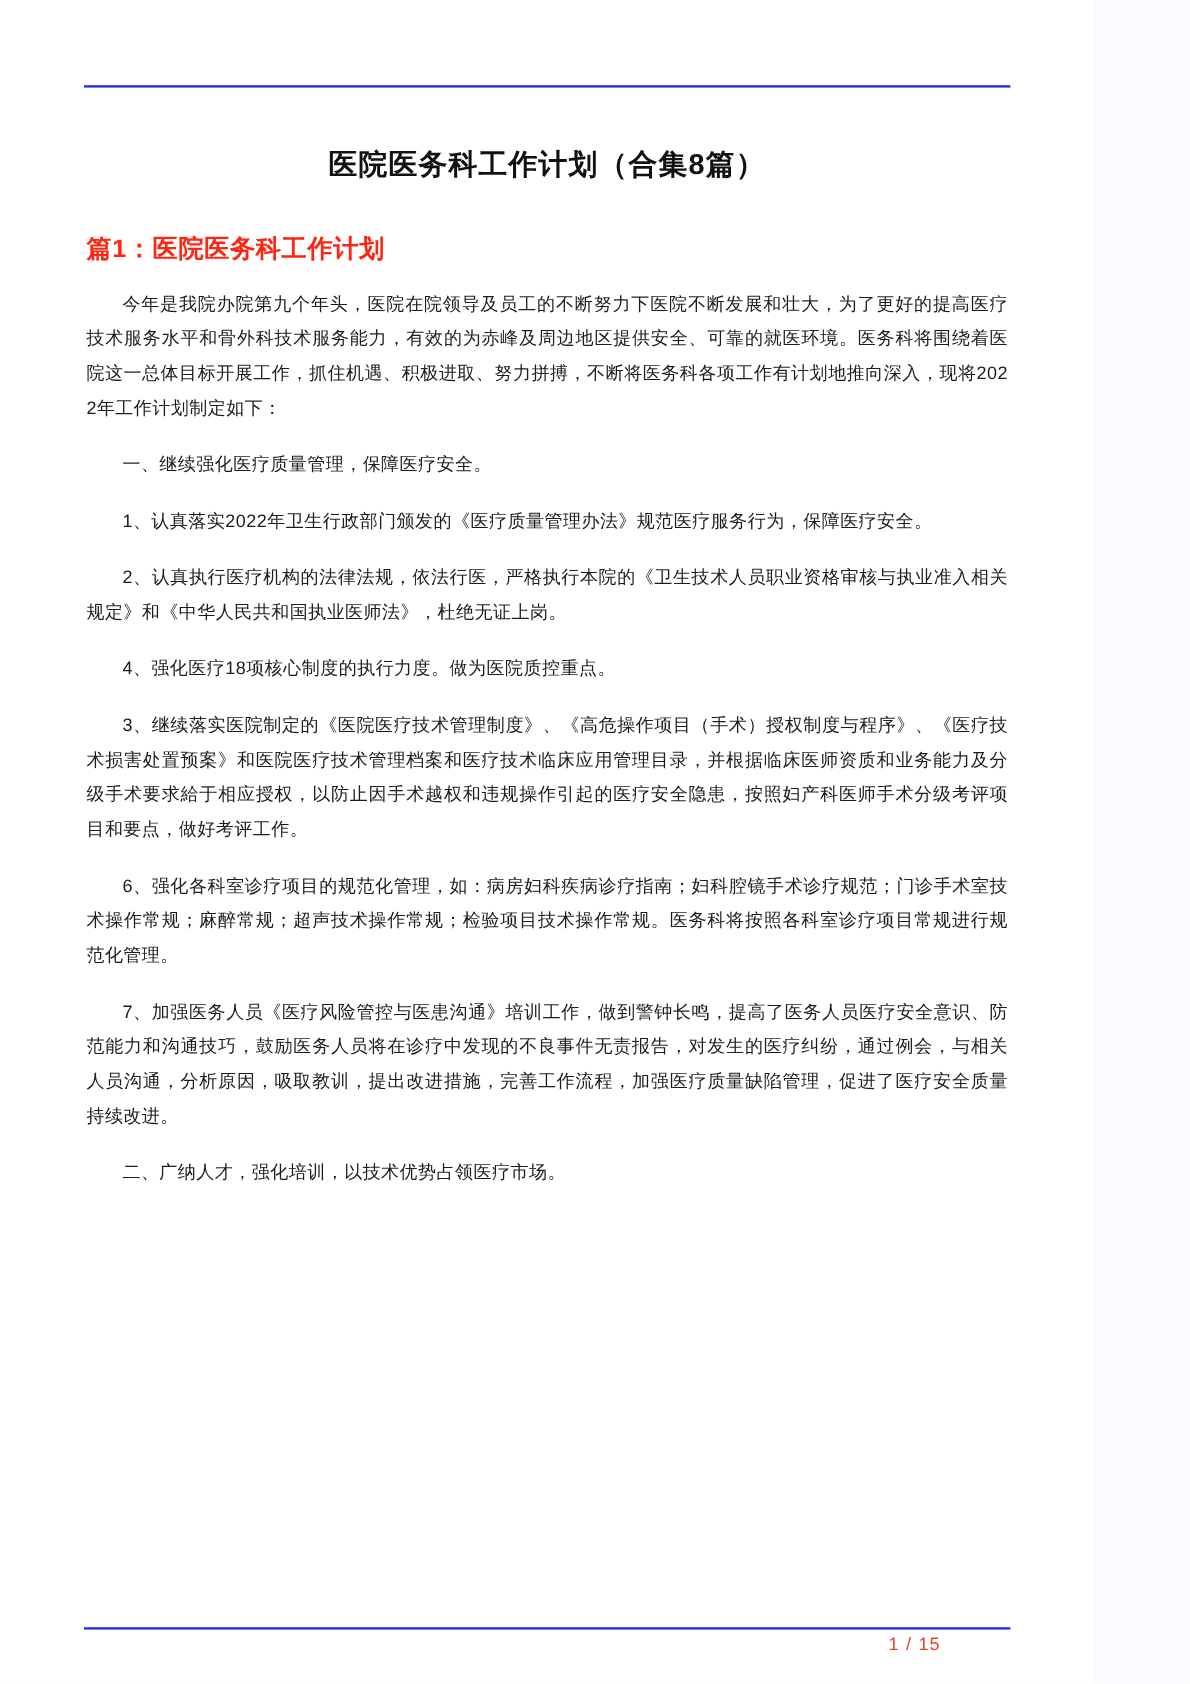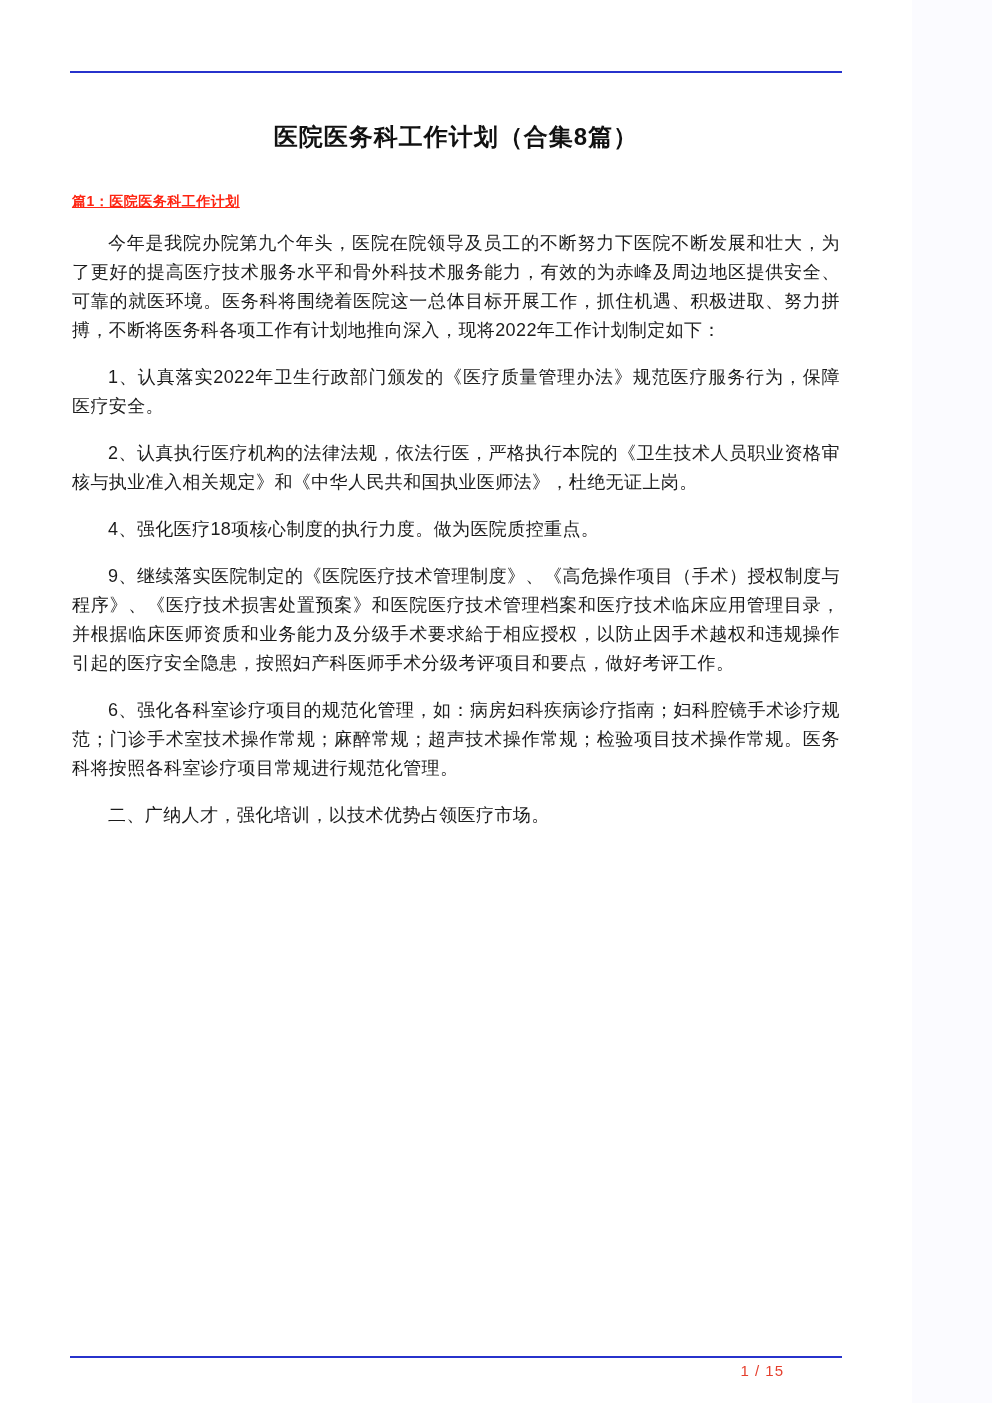--- a/index.html
+++ b/index.html
@@ -55,34 +55,33 @@
   .doc-title{
     margin:48px 0 0 0;
     text-align:center;
     font-size:24px;
     font-weight:bold;
     color:#111111;
     letter-spacing:1px;
   }
   .section-heading{
     margin:40px 0 0 0;
-    font-size:14px;
+    font-size:21px;
     font-weight:bold;
     color:var(--heading-red);
     letter-spacing:0.5px;
-    text-decoration:underline;
   }
   .body-text{
     margin-top:14px;
   }
   .body-text p{
     margin:0;
     padding:0;
     margin-top:18px;
-    font-size:18px;
+    font-size:15px;
     line-height:29px;
     color:var(--text-color);
     text-indent:2em;
     text-align:justify;
     letter-spacing:0.4px;
     word-break:break-all;
   }
 </style>
 </head>
 <body>
@@ -92,25 +91,27 @@
   <div class="header-rule"></div>
 
   <div class="content">
 
     <h1 class="doc-title">医院医务科工作计划（合集8篇）</h1>
 
     <h2 class="section-heading">篇1：医院医务科工作计划</h2>
 
     <div class="body-text">
       <p>今年是我院办院第九个年头，医院在院领导及员工的不断努力下医院不断发展和壮大，为了更好的提高医疗技术服务水平和骨外科技术服务能力，有效的为赤峰及周边地区提供安全、可靠的就医环境。医务科将围绕着医院这一总体目标开展工作，抓住机遇、积极进取、努力拼搏，不断将医务科各项工作有计划地推向深入，现将2022年工作计划制定如下：</p>
+      <p>一、继续强化医疗质量管理，保障医疗安全。</p>
       <p>1、认真落实2022年卫生行政部门颁发的《医疗质量管理办法》规范医疗服务行为，保障医疗安全。</p>
       <p>2、认真执行医疗机构的法律法规，依法行医，严格执行本院的《卫生技术人员职业资格审核与执业准入相关规定》和《中华人民共和国执业医师法》，杜绝无证上岗。</p>
       <p>4、强化医疗18项核心制度的执行力度。做为医院质控重点。</p>
-      <p>9、继续落实医院制定的《医院医疗技术管理制度》、《高危操作项目（手术）授权制度与程序》、《医疗技术损害处置预案》和医院医疗技术管理档案和医疗技术临床应用管理目录，并根据临床医师资质和业务能力及分级手术要求給于相应授权，以防止因手术越权和违规操作引起的医疗安全隐患，按照妇产科医师手术分级考评项目和要点，做好考评工作。</p>
+      <p>3、继续落实医院制定的《医院医疗技术管理制度》、《高危操作项目（手术）授权制度与程序》、《医疗技术损害处置预案》和医院医疗技术管理档案和医疗技术临床应用管理目录，并根据临床医师资质和业务能力及分级手术要求給于相应授权，以防止因手术越权和违规操作引起的医疗安全隐患，按照妇产科医师手术分级考评项目和要点，做好考评工作。</p>
       <p>6、强化各科室诊疗项目的规范化管理，如：病房妇科疾病诊疗指南；妇科腔镜手术诊疗规范；门诊手术室技术操作常规；麻醉常规；超声技术操作常规；检验项目技术操作常规。医务科将按照各科室诊疗项目常规进行规范化管理。</p>
+      <p>7、加强医务人员《医疗风险管控与医患沟通》培训工作，做到警钟长鸣，提高了医务人员医疗安全意识、防范能力和沟通技巧，鼓励医务人员将在诊疗中发现的不良事件无责报告，对发生的医疗纠纷，通过例会，与相关人员沟通，分析原因，吸取教训，提出改进措施，完善工作流程，加强医疗质量缺陷管理，促进了医疗安全质量持续改进。</p>
       <p>二、广纳人才，强化培训，以技术优势占领医疗市场。</p>
     </div>
 
   </div>
 
   <div class="footer-rule"></div>
 
   <div class="page-number">1 / 15</div>
 
 </div>

